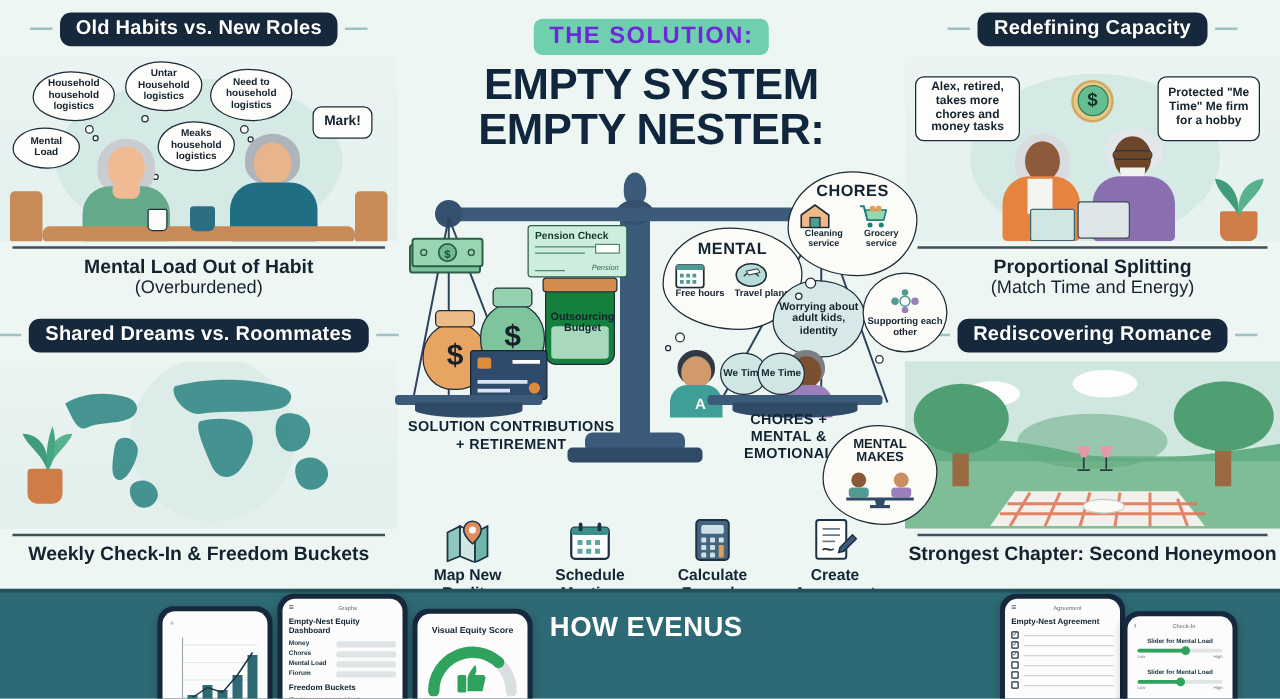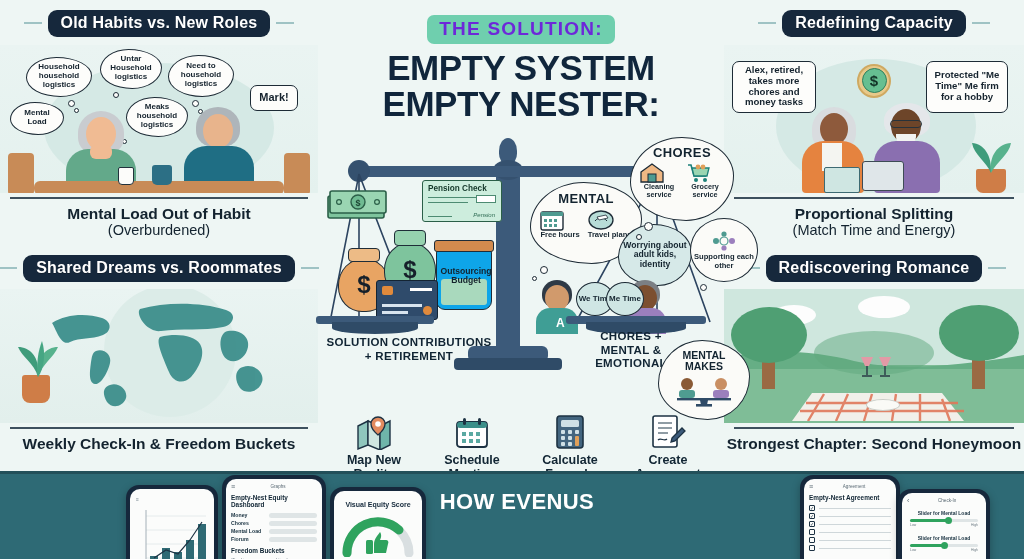--- a/index.html
+++ b/index.html
@@ -400,21 +400,21 @@
           <div style="position:absolute;left:5px;bottom:4px;width:24px;height:1.2px;background:#4d8b72;"></div>
         </div>
 
         <div class="moneybag" style="left:20px;top:128px;width:52px;height:54px;background:#e8a463;border:1.8px solid #1f2d38;
                     display:flex;align-items:center;justify-content:center;font-size:24px;font-weight:bold;color:#16202a;">$</div>
         <div style="position:absolute;left:30px;top:118px;width:32px;height:14px;background:#edbb86;border:1.6px solid #1f2d38;border-radius:4px;"></div>
         <div class="moneybag" style="left:66px;top:112px;width:52px;height:56px;background:#7ec49d;border:1.8px solid #1f2d38;
                     display:flex;align-items:center;justify-content:center;font-size:24px;font-weight:bold;color:#16202a;">$</div>
         <div style="position:absolute;left:76px;top:100px;width:32px;height:16px;background:#96d2af;border:1.6px solid #1f2d38;border-radius:4px;"></div>
 
-        <div style="position:absolute;left:118px;top:118px;width:56px;height:62px;background:#0ea5e9;
+        <div style="position:absolute;left:118px;top:100px;width:56px;height:62px;background:#15803d;
                     border:1.8px solid #1f2d38;border-radius:5px 5px 9px 9px;">
           <div style="position:absolute;left:-3px;top:-9px;width:60px;height:12px;background:#d38b4e;
                       border:1.6px solid #1f2d38;border-radius:3px;"></div>
           <div style="position:absolute;left:4px;bottom:4px;width:46px;height:26px;background:#a9d9bd;border-radius:3px;"></div>
           <div style="position:absolute;left:3px;top:18px;width:52px;font-size:8.6px;font-weight:bold;color:#14222c;
                       text-align:center;line-height:1.1;">Outsourcing Budget</div>
         </div>
 
         <div class="card" style="left:58px;top:150px;width:62px;height:40px;background:#2f4b6b;border:1.4px solid #142433;">
           <div style="position:absolute;left:5px;top:5px;width:11px;height:9px;background:#e08a3c;border-radius:2px;"></div>

